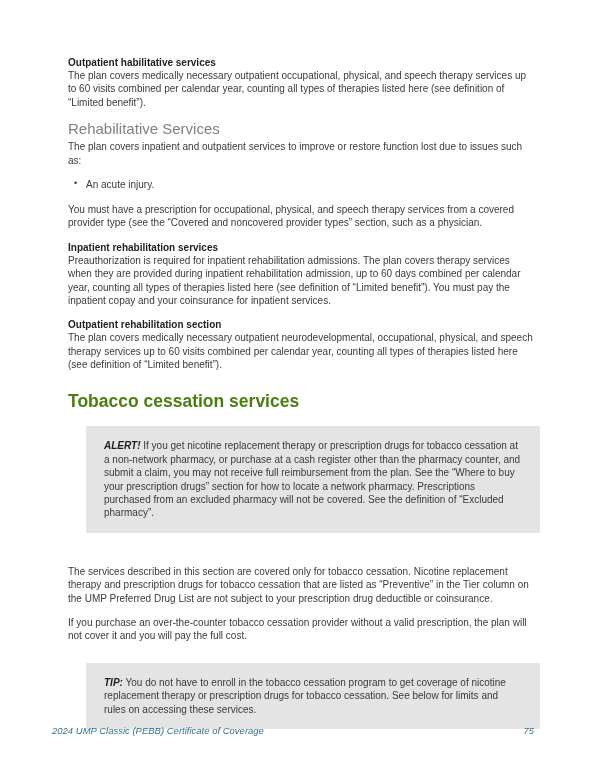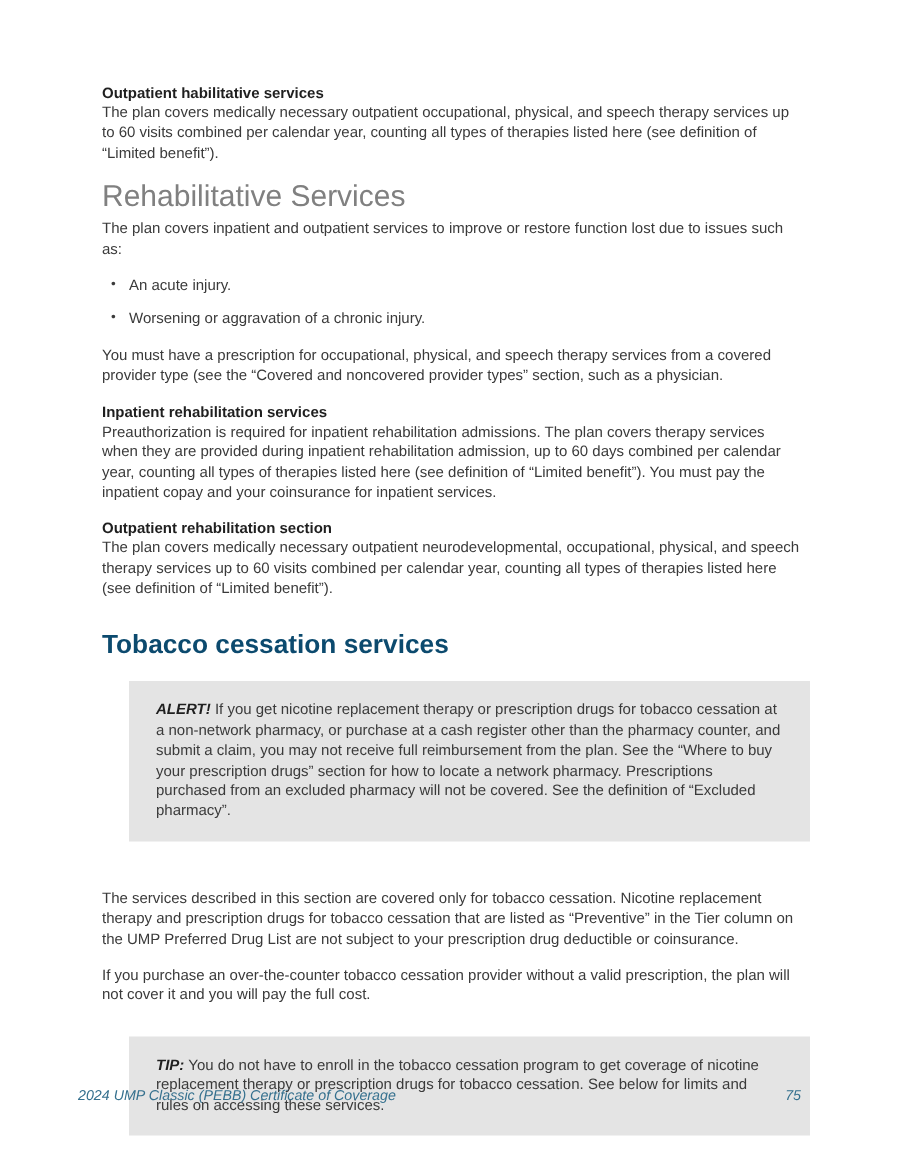--- a/index.html
+++ b/index.html
@@ -21,29 +21,29 @@
     margin: 0 0 11px 0;
   }
   h4.sub {
     font-size: 10px;
     line-height: 1.3;
     margin: 0;
     color: #1f1f1f;
     font-weight: bold;
   }
   h2.light {
-    font-size: 20px;
+    font-size: 15px;
     font-weight: 400;
     color: #808080;
     margin: 10px 0 3px 0;
   }
   h1.main {
     font-size: 17.5px;
     font-weight: bold;
-    color: #0c4a6e;
+    color: #4d7c0f;
     margin: 20px 0 14px 0;
   }
   ul.bullets {
     list-style: none;
     margin: 2px 0 12px 0;
     padding: 0 0 0 18px;
   }
   ul.bullets li {
     position: relative;
     font-size: 10px;
@@ -84,21 +84,20 @@
 <div class="page">
 
   <h4 class="sub">Outpatient habilitative services</h4>
   <p>The plan covers medically necessary outpatient occupational, physical, and speech therapy services up to 60 visits combined per calendar year, counting all types of therapies listed here (see definition of “Limited benefit”).</p>
 
   <h2 class="light">Rehabilitative Services</h2>
   <p>The plan covers inpatient and outpatient services to improve or restore function lost due to issues such as:</p>
 
   <ul class="bullets">
     <li>An acute injury.</li>
-    <li>Worsening or aggravation of a chronic injury.</li>
   </ul>
 
   <p>You must have a prescription for occupational, physical, and speech therapy services from a covered provider type (see the “Covered and noncovered provider types” section, such as a physician.</p>
 
   <h4 class="sub">Inpatient rehabilitation services</h4>
   <p>Preauthorization is required for inpatient rehabilitation admissions. The plan covers therapy services when they are provided during inpatient rehabilitation admission, up to 60 days combined per calendar year, counting all types of therapies listed here (see definition of “Limited benefit”).  You must pay the inpatient copay and your coinsurance for inpatient services.</p>
 
   <h4 class="sub">Outpatient rehabilitation section</h4>
   <p>The plan covers medically necessary outpatient neurodevelopmental, occupational, physical, and speech therapy services up to 60 visits combined per calendar year, counting all types of therapies listed here (see definition of “Limited benefit”).</p>
 

